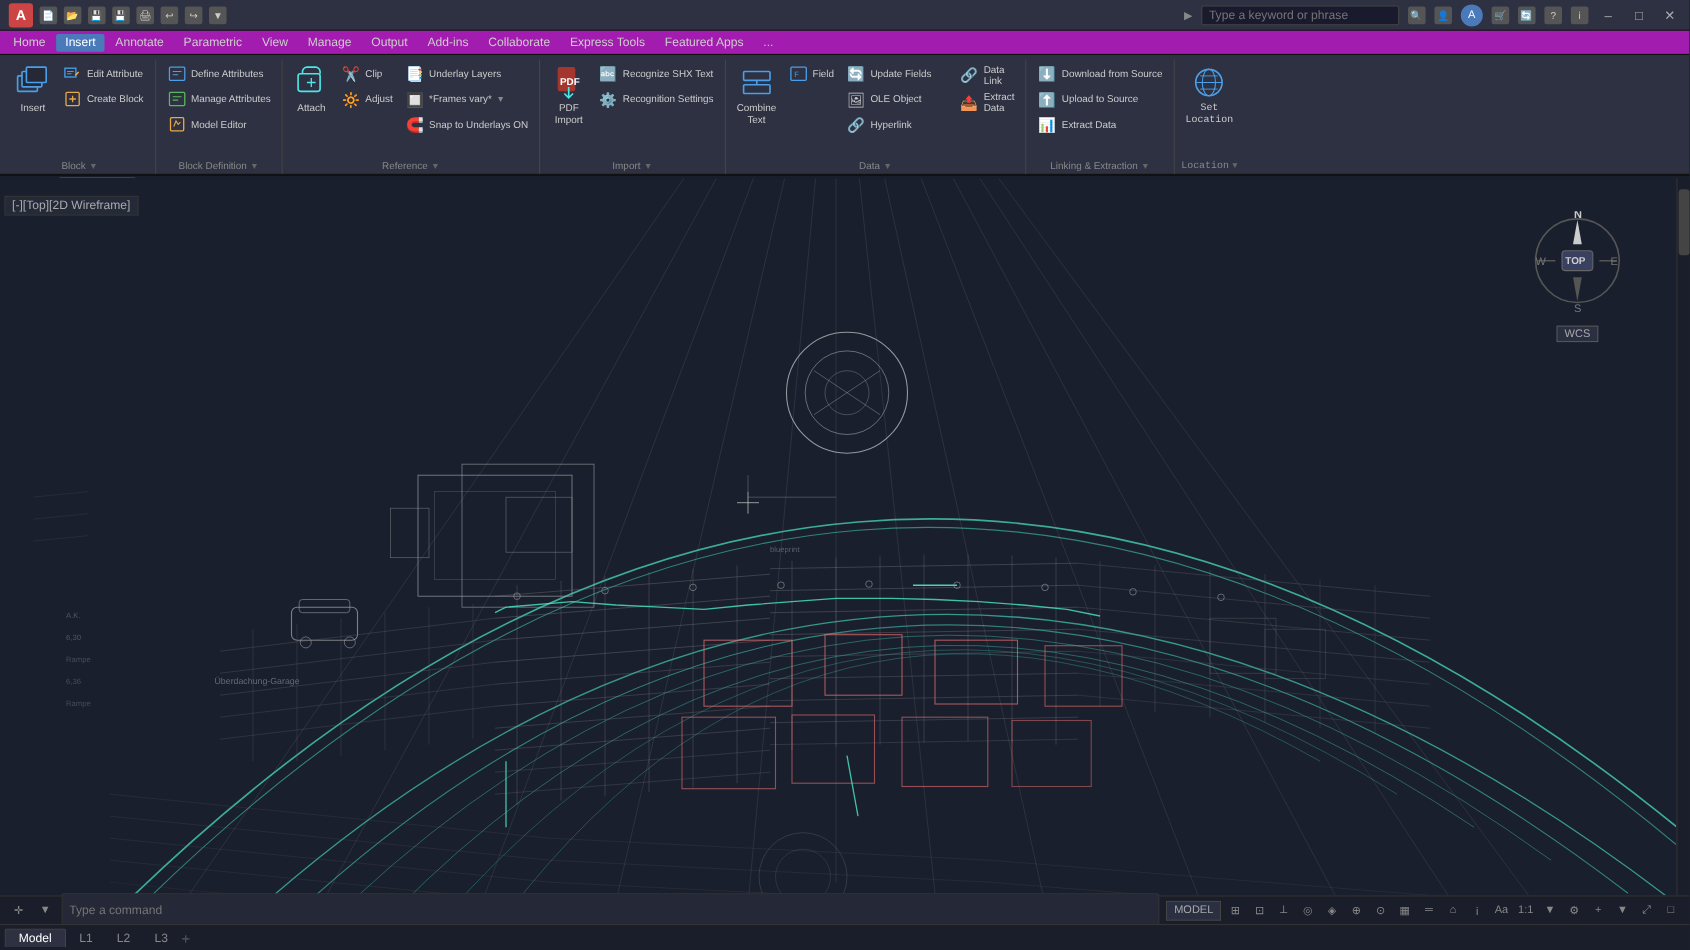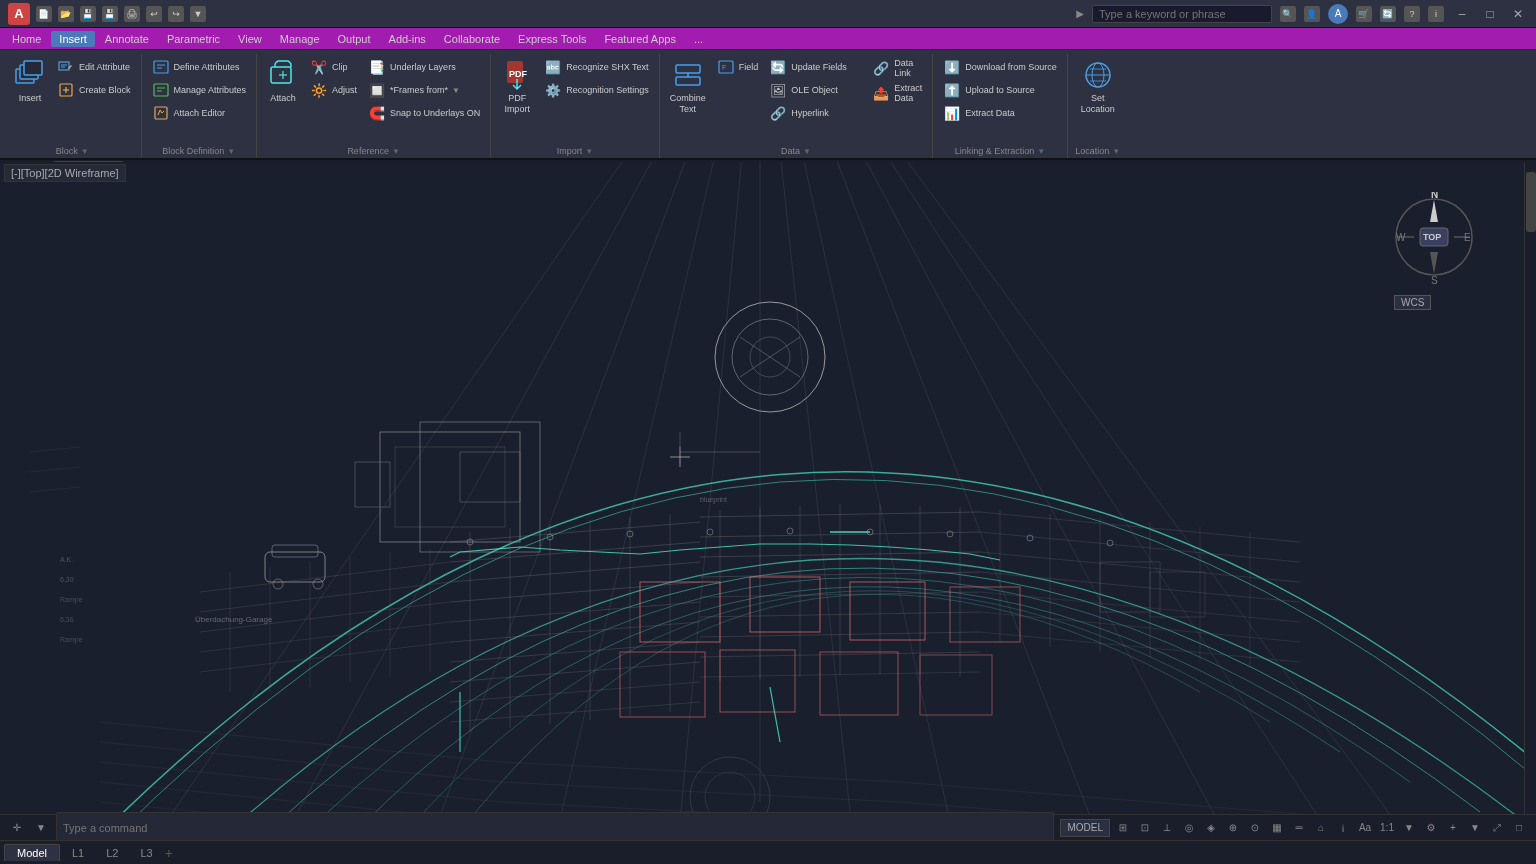--- a/index.html
+++ b/index.html
@@ -58,21 +58,21 @@
       gap: 0;
     }
     .ribbon-group {
       display: flex;
       flex-direction: column;
       align-items: center;
       padding: 2px 6px;
       border-right: 1px solid #444;
       min-width: 60px;
     }
-    .ribbon-group:last-child { border-right: none; }
+    .ribbon-group:last-child { border-right: none; font-family: Liberation Mono, monospace; }
     .ribbon-group-items {
       display: flex;
       flex-direction: row;
       align-items: flex-start;
       gap: 3px;
       flex: 1;
     }
     .ribbon-group-label {
       font-size: 9px;
       color: #888;
@@ -130,21 +130,21 @@
       align-items: center;
       gap: 6px;
     }
     .doc-tab.active { background: #1a1e2a; color: white; border: 1px solid #444; border-bottom: none; }
     .doc-tab .close-x { font-size: 10px; cursor: pointer; opacity: 0.6; }
     .new-tab { cursor: pointer; color: #666; font-size: 14px; padding: 0 4px; }
 
     
     #viewport-label {
       position: absolute;
-      top: 164px;
+      top: 178px;
       left: 4px;
       background: rgba(40,45,60,0.8);
       color: #aaa;
       font-size: 11px;
       padding: 2px 6px;
       z-index: 5;
       border: 1px solid #333;
     }
 
     
@@ -370,21 +370,21 @@
             </div>
             <div class="label-sm">Manage Attributes</div>
           </div>
           <div class="ribbon-btn-sm">
             <div class="icon-sm big-icon-orange">
               <svg width="16" height="16" viewBox="0 0 16 16">
                   <rect x="2" y="2" width="12" height="12" rx="1" fill="none" stroke="#e8a84a" stroke-width="1.2"></rect>
                   <path d="M5 10 L7 5 L9 8 L11 6" stroke="#e8a84a" stroke-width="1" fill="none"></path>
                 </svg>
             </div>
-            <div class="label-sm">Attach Editor</div>
+            <div class="label-sm">Model Editor</div>
           </div>
         </div>
       </div>
       <div class="ribbon-group-label">
         <span>Block Definition</span>
         <span class="group-arrow">▼</span>
       </div>
     </div>
 
     <div class="ribbon-group">
@@ -413,21 +413,21 @@
           </div>
         </div>
 
         <div class="ribbon-col">
           <div class="ribbon-btn-sm">
             <div class="icon-sm">📑</div>
             <div class="label-sm">Underlay Layers</div>
           </div>
           <div class="ribbon-btn-sm">
             <div class="icon-sm">🔲</div>
-            <div class="label-sm">*Frames from*</div>
+            <div class="label-sm">*Frames vary*</div>
             <span style="font-size:8px;color:#888;">▼</span>
           </div>
           <div class="ribbon-btn-sm">
             <div class="icon-sm">🧲</div>
             <div class="label-sm">Snap to Underlays ON</div>
           </div>
         </div>
       </div>
       <div class="ribbon-group-label">
         <span>Reference</span>
@@ -790,21 +790,21 @@
 
       <text x="37" y="6" fill="#ccc" font-size="10" font-weight="bold">N</text>
       <text x="37" y="92" fill="#777" font-size="10">S</text>
       <text x="2" y="49" fill="#777" font-size="10">W</text>
       <text x="70" y="49" fill="#777" font-size="10">E</text>
 
       <rect x="26" y="36" width="28" height="18" rx="3" fill="#3a4060" stroke="#666" stroke-width="1"></rect>
       <text x="29" y="48" fill="#ccc" font-size="9" font-weight="bold">TOP</text>
     </svg>
     
-    <div style="margin-top:2px;">
+    <div style="text-align:center;margin-top:2px;">
       <span style="background:#2a2f42;border:1px solid #555;padding:1px 6px;font-size:10px;color:#aaa;">WCS</span>
     </div>
   </div>
 </div>
 
 <div id="vscrollbar">
   <div id="vscrollbar-thumb"></div>
 </div>
 
 <div id="statusbar">

